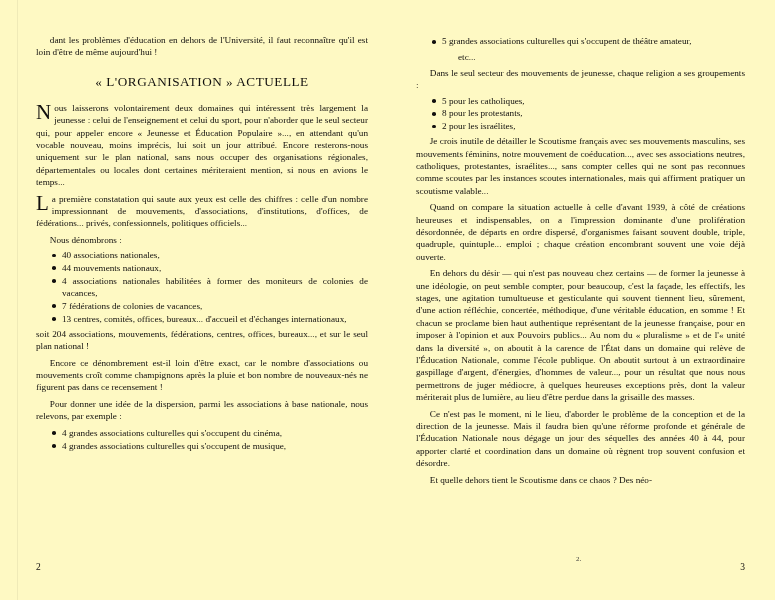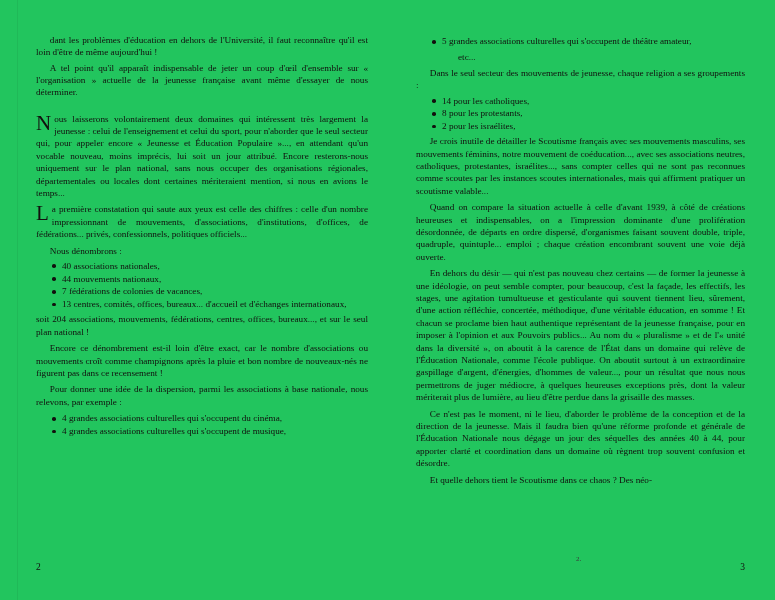--- a/index.html
+++ b/index.html
@@ -11,21 +11,21 @@
     width: 775px;
     height: 600px;
     font-family: "Liberation Serif", serif;
     color: #1a1a1a;
     overflow: hidden;
   }
   #page {
     position: relative;
     width: 775px;
     height: 600px;
-    background: #22c55e;
+    background: #fef9c3;
   }
   .spread {
     position: absolute;
     top: 0; left: 0;
     width: 775px;
     height: 600px;
     display: flex;
     box-sizing: border-box;
     padding: 34px 30px 26px 36px;
   }
@@ -123,34 +123,35 @@
 </style>
 </head>
 <body>
 
 <div id="page">
   <div class="spread">
 
     <div class="col left">
 
       <p>dant les problèmes d'éducation en dehors de l'Université, il faut reconnaître qu'il est loin d'être de même aujourd'hui !</p>
-      <p>A tel point qu'il apparaît indispensable de jeter un coup d'œil d'ensemble sur « l'organisation » actuelle de la jeunesse française avant même d'essayer de nous déterminer.</p>
 
       <div class="title">
+        <span class="l1">« L'ORGANISATION » ACTUELLE</span>
       </div>
 
       <p class="dropcap-para"><span class="dropcap">N</span><span>ous laisserons volontairement deux domaines qui intéressent très largement la jeunesse : celui de l'enseignement et celui du sport, pour n'aborder que le seul secteur qui, pour appeler encore « Jeunesse et Éducation Populaire »..., en attendant qu'un vocable nouveau, moins imprécis, lui soit un jour attribué. Encore resterons-nous uniquement sur le plan national, sans nous occuper des organisations régionales, départementales ou locales dont certaines mériteraient mention, si nous en avions le temps...</span></p>
 
       <p class="dropcap-para spaced"><span class="dropcap">L</span><span>a première constatation qui saute aux yeux est celle des chiffres : celle d'un nombre impressionnant de mouvements, d'associations, d'institutions, d'offices, de fédérations... privés, confessionnels, politiques officiels...</span></p>
 
       <p class="spaced">Nous dénombrons :</p>
 
       <ul>
         <li>40 associations nationales,</li>
         <li>44 mouvements nationaux,</li>
+        <li>4 associations nationales habilitées à former des moniteurs de colonies de vacances,</li>
         <li>7 fédérations de colonies de vacances,</li>
         <li>13 centres, comités, offices, bureaux... d'accueil et d'échanges internationaux,</li>
       </ul>
 
       <p class="noind">soit 204 associations, mouvements, fédérations, centres, offices, bureaux..., et sur le seul plan national !</p>
 
       <p class="spaced">Encore ce dénombrement est-il loin d'être exact, car le nombre d'associations ou mouvements croît comme champignons après la pluie et bon nombre de nouveaux-nés ne figurent pas dans ce recensement !</p>
 
       <p class="spaced">Pour donner une idée de la dispersion, parmi les associations à base nationale, nous relevons, par exemple :</p>
 
@@ -169,21 +170,21 @@
     <div class="col right">
 
       <ul>
         <li>5 grandes associations culturelles qui s'occupent de théâtre amateur,</li>
       </ul>
       <p class="noind" style="padding-left:42px;">etc...</p>
 
       <p class="spaced">Dans le seul secteur des mouvements de jeunesse, chaque religion a ses groupements :</p>
 
       <ul>
-        <li>14 pour les catholiques,</li>
+        <li>5 pour les catholiques,</li>
         <li>8 pour les protestants,</li>
         <li>2 pour les israélites,</li>
       </ul>
 
 
       <p>Je crois inutile de détailler le Scoutisme français avec ses mouvements masculins, ses mouvements féminins, notre mouvement de coéducation..., avec ses associations neutres, catholiques, protestantes, israélites..., sans compter celles qui ne sont pas reconnues comme scoutes par les instances scoutes internationales, mais qui affirment pratiquer un scoutisme valable...</p>
       <p class="spaced">Quand on compare la situation actuelle à celle d'avant 1939, à côté de créations heureuses et indispensables, on a l'impression dominante d'une prolifération désordonnée, de départs en ordre dispersé, d'organismes faisant souvent double, triple, quadruple, quintuple... emploi ; chaque création encombrant souvent une voie déjà ouverte.</p>
       <p class="spaced">En dehors du désir — qui n'est pas nouveau chez certains — de former la jeunesse à une idéologie, on peut semble compter, pour beaucoup, c'est la façade, les effectifs, les stages, une agitation tumultueuse et gesticulante qui souvent tiennent lieu, sûrement, d'une action réfléchie, concertée, méthodique, d'une véritable éducation, en somme ! Et chacun se proclame bien haut authentique représentant de la jeunesse française, pour en imposer à l'opinion et aux Pouvoirs publics... Au nom du « pluralisme » et de l'« unité dans la diversité », on aboutit à la carence de l'État dans un domaine qui relève de l'Éducation Nationale, comme l'école publique. On aboutit surtout à un extraordinaire gaspillage d'argent, d'énergies, d'hommes de valeur..., pour un résultat que nous nous permettrons de juger médiocre, à quelques heureuses exceptions près, dont la valeur mériterait plus de lumière, au lieu d'être perdue dans la grisaille des masses.</p>
       <p class="spaced">Ce n'est pas le moment, ni le lieu, d'aborder le problème de la conception et de la direction de la jeunesse. Mais il faudra bien qu'une réforme profonde et générale de l'Éducation Nationale nous dégage un jour des séquelles des années 40 à 44, pour apporter clarté et coordination dans un domaine où règnent trop souvent confusion et désordre.</p>
       <p class="spaced">Et quelle dehors tient le Scoutisme dans ce chaos ? Des néo-</p>

